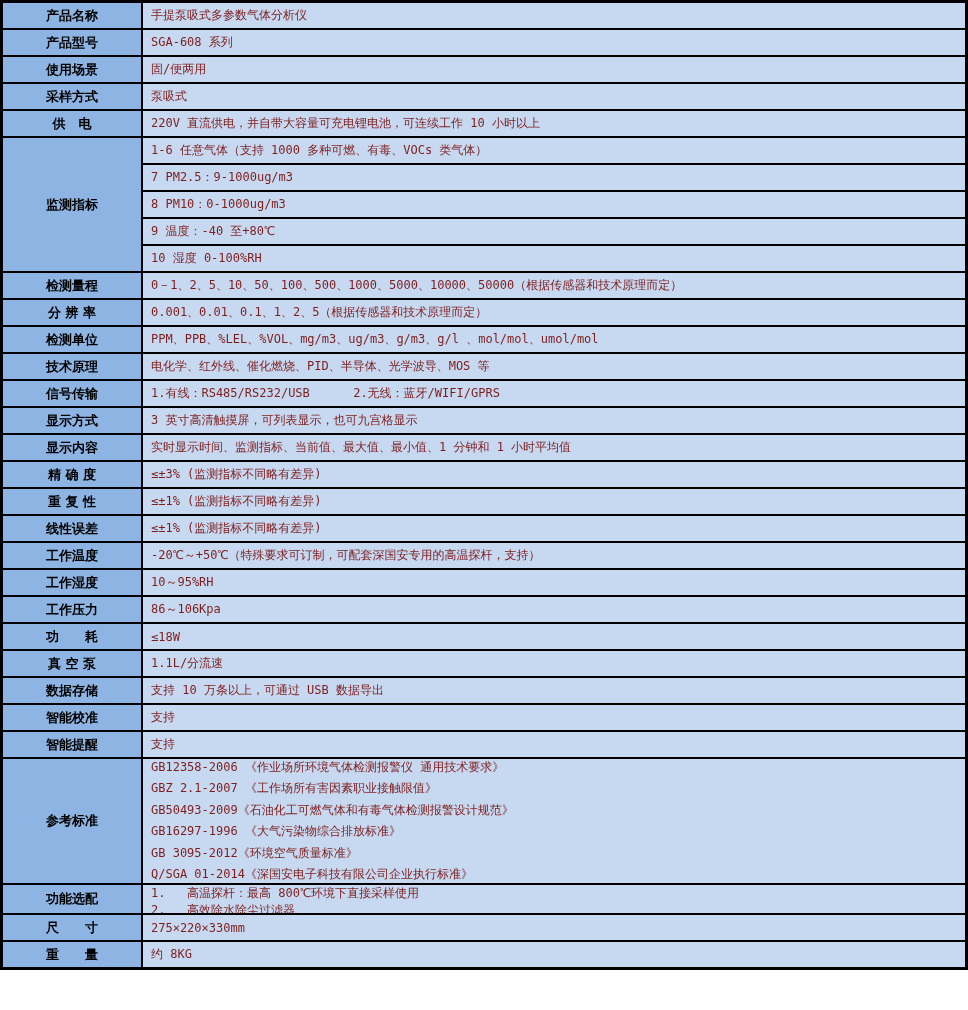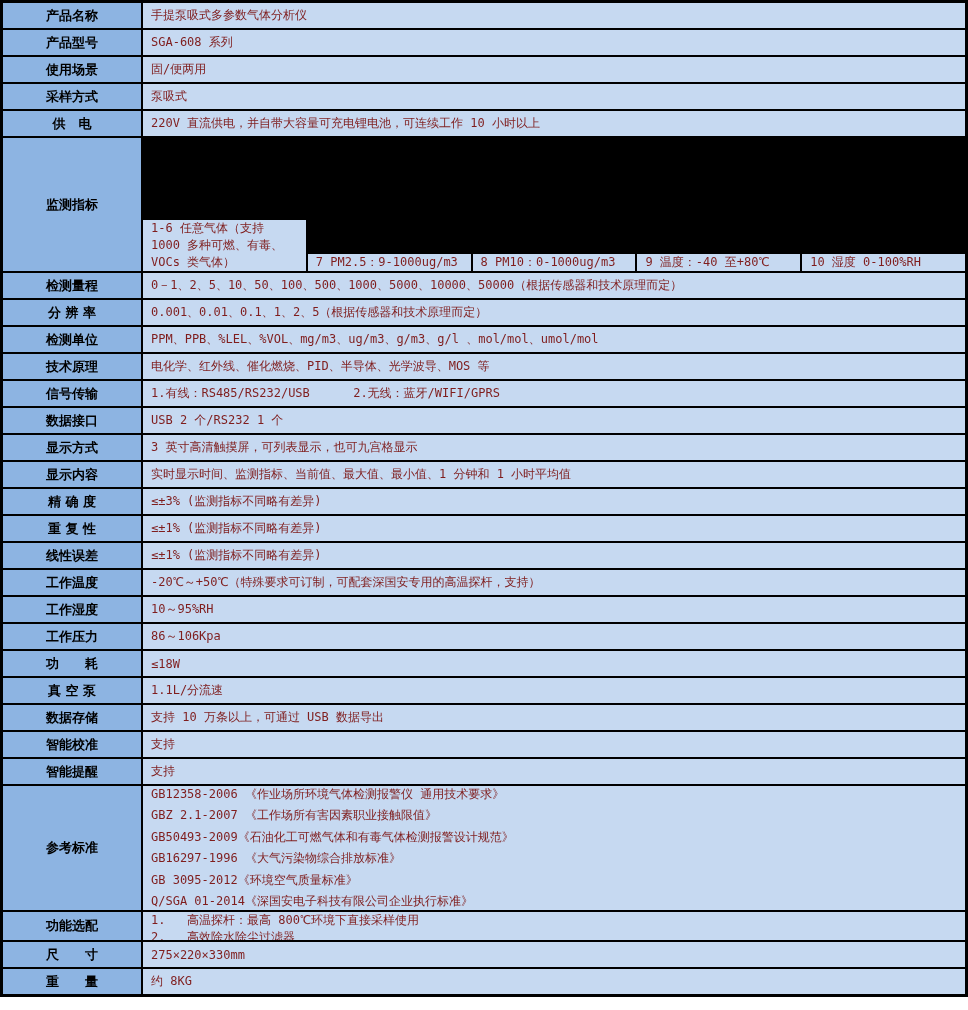--- a/index.html
+++ b/index.html
@@ -43,23 +43,22 @@
     display: flex;
     align-items: center;
     padding-left: 8px;
     padding-right: 6px;
     white-space: pre-wrap;
     overflow: hidden;
   }
   .subcol {
     flex: 1 1 auto;
     display: flex;
-    flex-direction: row;
+    flex-direction: column;
     gap: 2px;
-    align-items: flex-end;
   }
   .subcol .val { flex: 1 1 0; }
   .multiline {
     flex-direction: column;
     align-items: stretch;
     justify-content: space-between;
   }
   .multiline .line { white-space: pre-wrap; }
 </style>
 </head>
@@ -121,24 +120,20 @@
   <div class="row">
     <div class="lbl">技术原理</div>
     <div class="val">电化学、红外线、催化燃烧、PID、半导体、光学波导、MOS 等</div>
   </div>
 
   <div class="row">
     <div class="lbl">信号传输</div>
     <div class="val">1.有线：RS485/RS232/USB      2.无线：蓝牙/WIFI/GPRS</div>
   </div>
 
-  <div class="row">
-    <div class="lbl">数据接口</div>
-    <div class="val">USB 2 个/RS232 1 个</div>
-  </div>
 
   <div class="row">
     <div class="lbl">显示方式</div>
     <div class="val">3 英寸高清触摸屏，可列表显示，也可九宫格显示</div>
   </div>
 
   <div class="row">
     <div class="lbl">显示内容</div>
     <div class="val">实时显示时间、监测指标、当前值、最大值、最小值、1 分钟和 1 小时平均值</div>
   </div>

